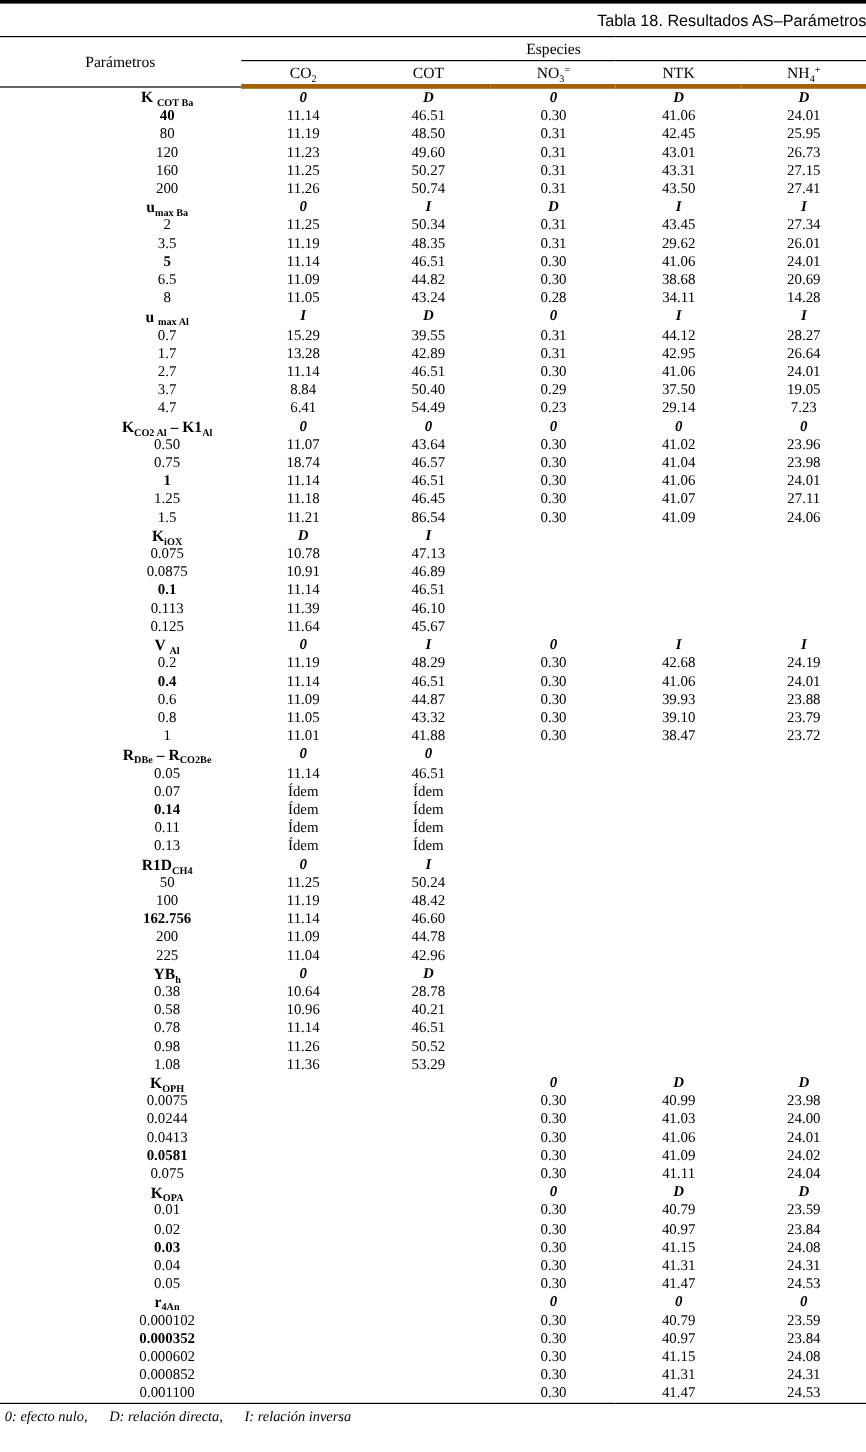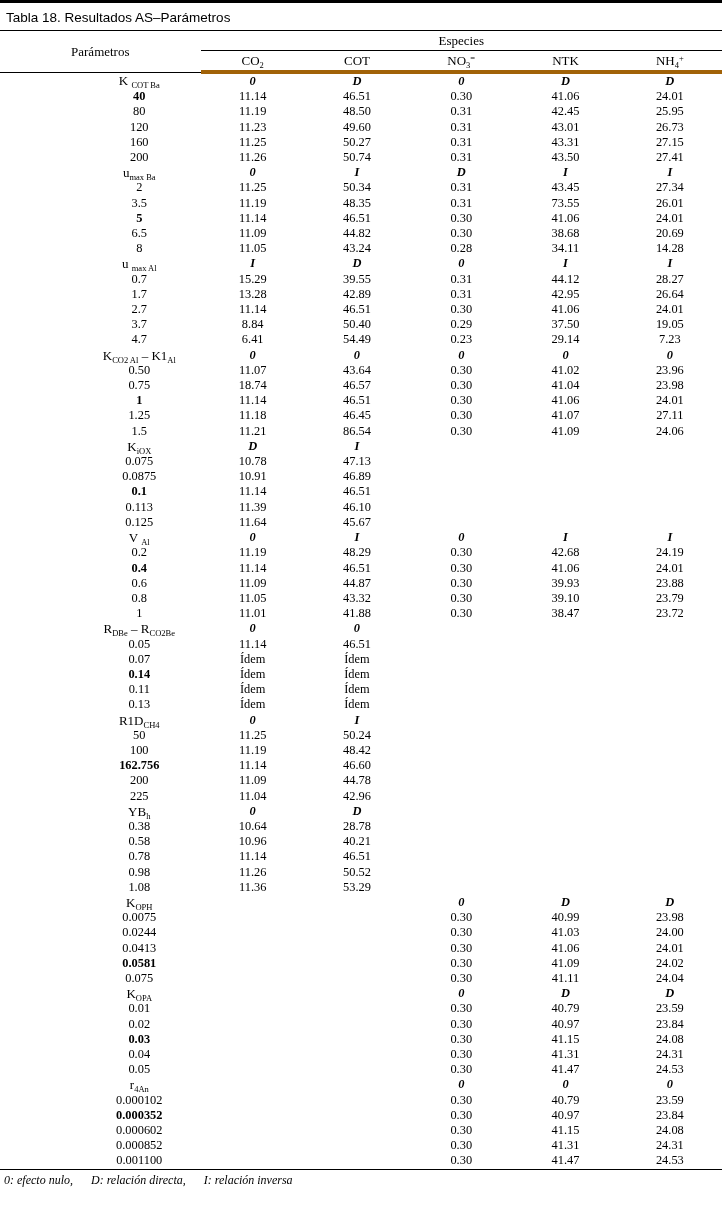--- a/index.html
+++ b/index.html
@@ -1,29 +1,29 @@
 <!DOCTYPE html>
 <html><head>
 <meta charset="utf-8">
 <style>
   html,body{margin:0;padding:0;background:#ffffff;color:#000;}
   body{width:722px;font-family:"Liberation Serif",serif;}
   .top-rule{border-top:3px solid #000;width:722px;}
-  .title{font-family:"Liberation Sans",sans-serif;font-size:13.5px;margin:7px 0 5px 6px;}
+  .title{font-family:"Liberation Sans",sans-serif;font-size:13.5px;margin:7px 0 5px 6px;text-align:right;}
   table{border-collapse:collapse;table-layout:fixed;width:722px;border-top:1.5px solid #000;border-bottom:1.5px solid #000;}
   col.c-param{width:200px;}
   col.c-d{width:104px;}
   th,td{padding:0;text-align:center;font-weight:normal;vertical-align:middle;overflow:visible;white-space:nowrap;}
   thead th{font-size:13px;line-height:19px;}
   th.especies{border-bottom:1px solid #000;}
   th.param-head{border-bottom:1px solid #000;}
   tr.colheads th{border-bottom:4px solid #a16207;}
   tbody td{font-size:12.4px;line-height:15.2px;height:15.2px;}
   td.col-param{padding-left:78px;}
-  td.param-label{font-weight:normal;font-size:13px;margin-top:33px;}
+  td.param-label{font-weight:bold;font-size:13px;margin-top:33px;}
   td.effect{font-style:italic;font-weight:bold;}
   td.bold{font-weight:bold;}
   sub{font-size:8.5px;vertical-align:-3px;line-height:0;}
   sup{font-size:8.5px;vertical-align:4px;line-height:0;}
   .footer{font-style:italic;font-size:12px;margin:3px 0 0 4px;}
   .footer span{margin-right:18px;}
 </style>
 </head>
 <body>
 
@@ -116,21 +116,21 @@
         <td>50.34</td>
         <td>0.31</td>
         <td>43.45</td>
         <td>27.34</td>
       </tr>
       <tr>
         <td class="col-param">3.5</td>
         <td>11.19</td>
         <td>48.35</td>
         <td>0.31</td>
-        <td>73.55</td>
+        <td>29.62</td>
         <td>26.01</td>
       </tr>
       <tr>
         <td class="col-param bold">5</td>
         <td>11.14</td>
         <td>46.51</td>
         <td>0.30</td>
         <td>41.06</td>
         <td>24.01</td>
       </tr>

